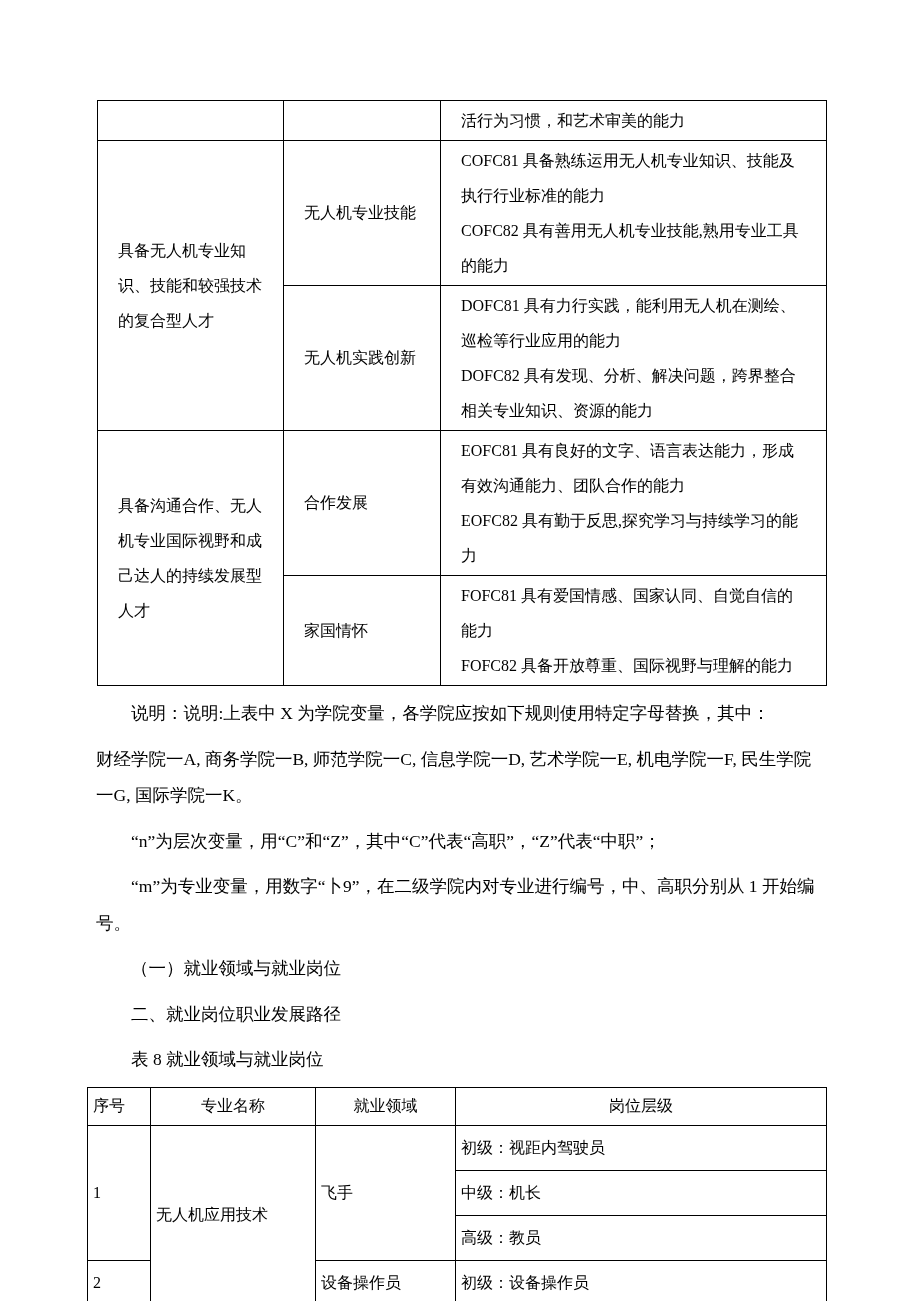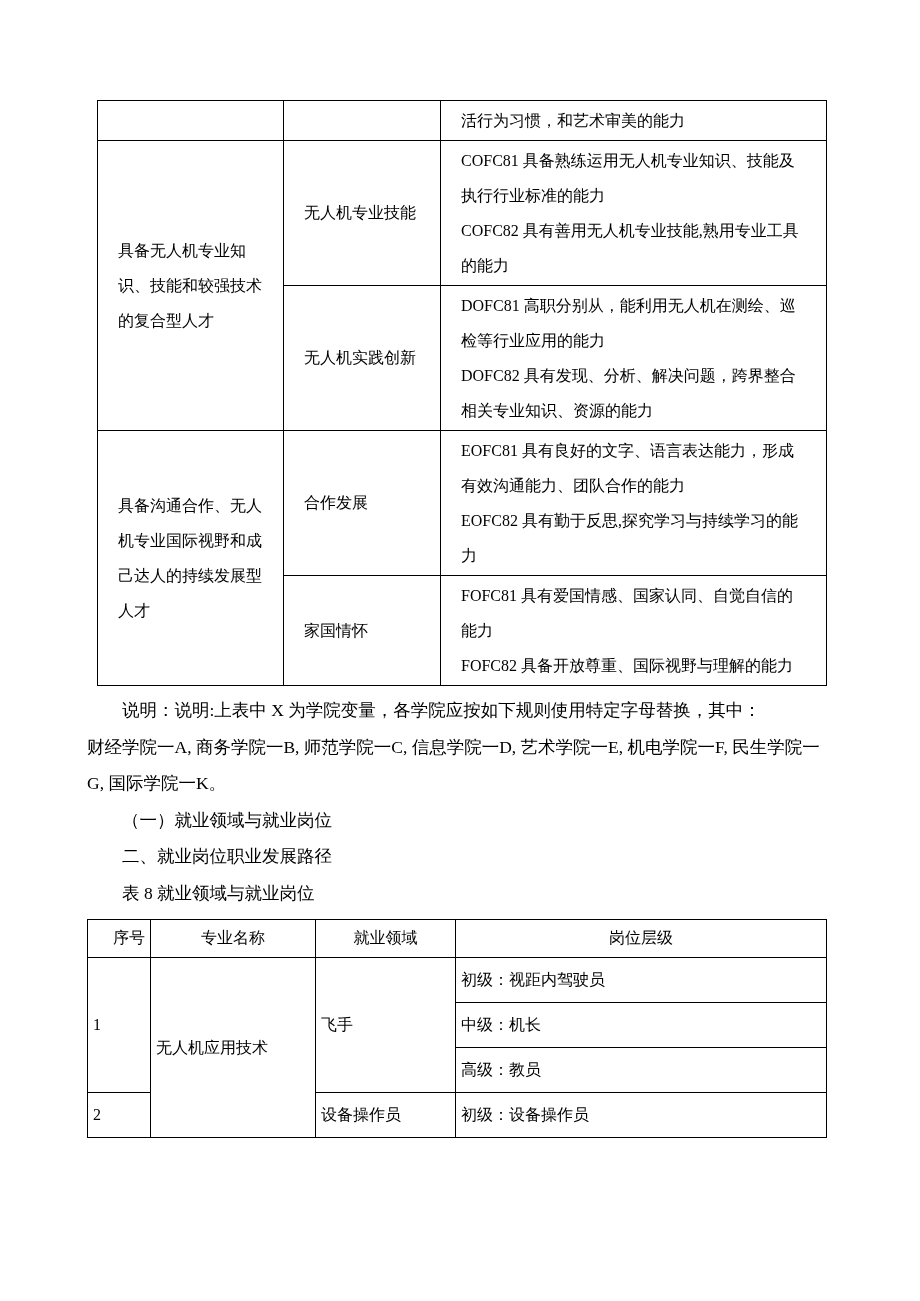--- a/index.html
+++ b/index.html
@@ -21,27 +21,27 @@
   .t1 td { vertical-align: middle; padding: 2px 20px; }
   .h40  { height: 40px; }
   .h145 { height: 145px; }
   .h105 { height: 105px; }
   .talent { line-height: 35px; }
   .cat    { line-height: 24px; }
   .item   { margin: 0; line-height: 35px; }
 
   
   .notes { margin-top: 6px; font-size: 17.5px; line-height: 36.5px; }
-  .notes p { margin: 0; }
+  .notes p { margin: 9px; }
   .indent { text-indent: 2em; }
 
   
   .t2 { width: 739px; margin-top: 8px; font-size: 16px; }
   .t2 th { font-weight: normal; height: 38px; text-align: center; padding: 2px 5px; }
-  .t2 th.left { text-align: right; }
+  .t2 th.left { text-align: left; }
   .t2 td { vertical-align: middle; text-align: left; padding: 10px 5px; height: 34px; line-height: 24px; }
 </style>
 </head>
 <body>
 
 <table class="t1">
   <colgroup>
     <col style="width:186px">
     <col style="width:157px">
     <col style="width:386px">
@@ -66,21 +66,21 @@
         <p class="item">COFC81 具备熟练运用无人机专业知识、技能及执行行业标准的能力</p>
         <p class="item">COFC82 具有善用无人机专业技能,熟用专业工具的能力</p>
       </td>
     </tr>
 
     <tr class="h145">
       <td>
         <div class="cat">无人机实践创新</div>
       </td>
       <td>
-        <p class="item">DOFC81 高职分别从，能利用无人机在测绘、巡检等行业应用的能力</p>
+        <p class="item">DOFC81 具有力行实践，能利用无人机在测绘、巡检等行业应用的能力</p>
         <p class="item">DOFC82 具有发现、分析、解决问题，跨界整合相关专业知识、资源的能力</p>
       </td>
     </tr>
 
     <tr class="h145">
       <td rowspan="2">
         <div class="talent">具备沟通合作、无人机专业国际视野和成己达人的持续发展型人才</div>
       </td>
       <td>
         <div class="cat">合作发展</div>
@@ -99,20 +99,22 @@
         <p class="item">FOFC81 具有爱国情感、国家认同、自觉自信的能力</p>
         <p class="item">FOFC82 具备开放尊重、国际视野与理解的能力</p>
       </td>
     </tr>
   </tbody>
 </table>
 
 <div class="notes">
   <p class="indent">说明：说明:上表中 X 为学院变量，各学院应按如下规则使用特定字母替换，其中：</p>
   <p>财经学院一A, 商务学院一B, 师范学院一C, 信息学院一D, 艺术学院一E, 机电学院一F, 民生学院一G, 国际学院一K。</p>
+  <p class="indent">“n”为层次变量，用“C”和“Z”，其中“C”代表“高职”，“Z”代表“中职”；</p>
+  <p class="indent">“m”为专业变量，用数字“卜9”，在二级学院内对专业进行编号，中、高职分别从 1 开始编号。</p>
   <p class="indent">（一）就业领域与就业岗位</p>
   <p class="indent">二、就业岗位职业发展路径</p>
   <p class="indent">表 8 就业领域与就业岗位</p>
 </div>
 
 <table class="t2">
   <colgroup>
     <col style="width:63px">
     <col style="width:165px">
     <col style="width:140px">

